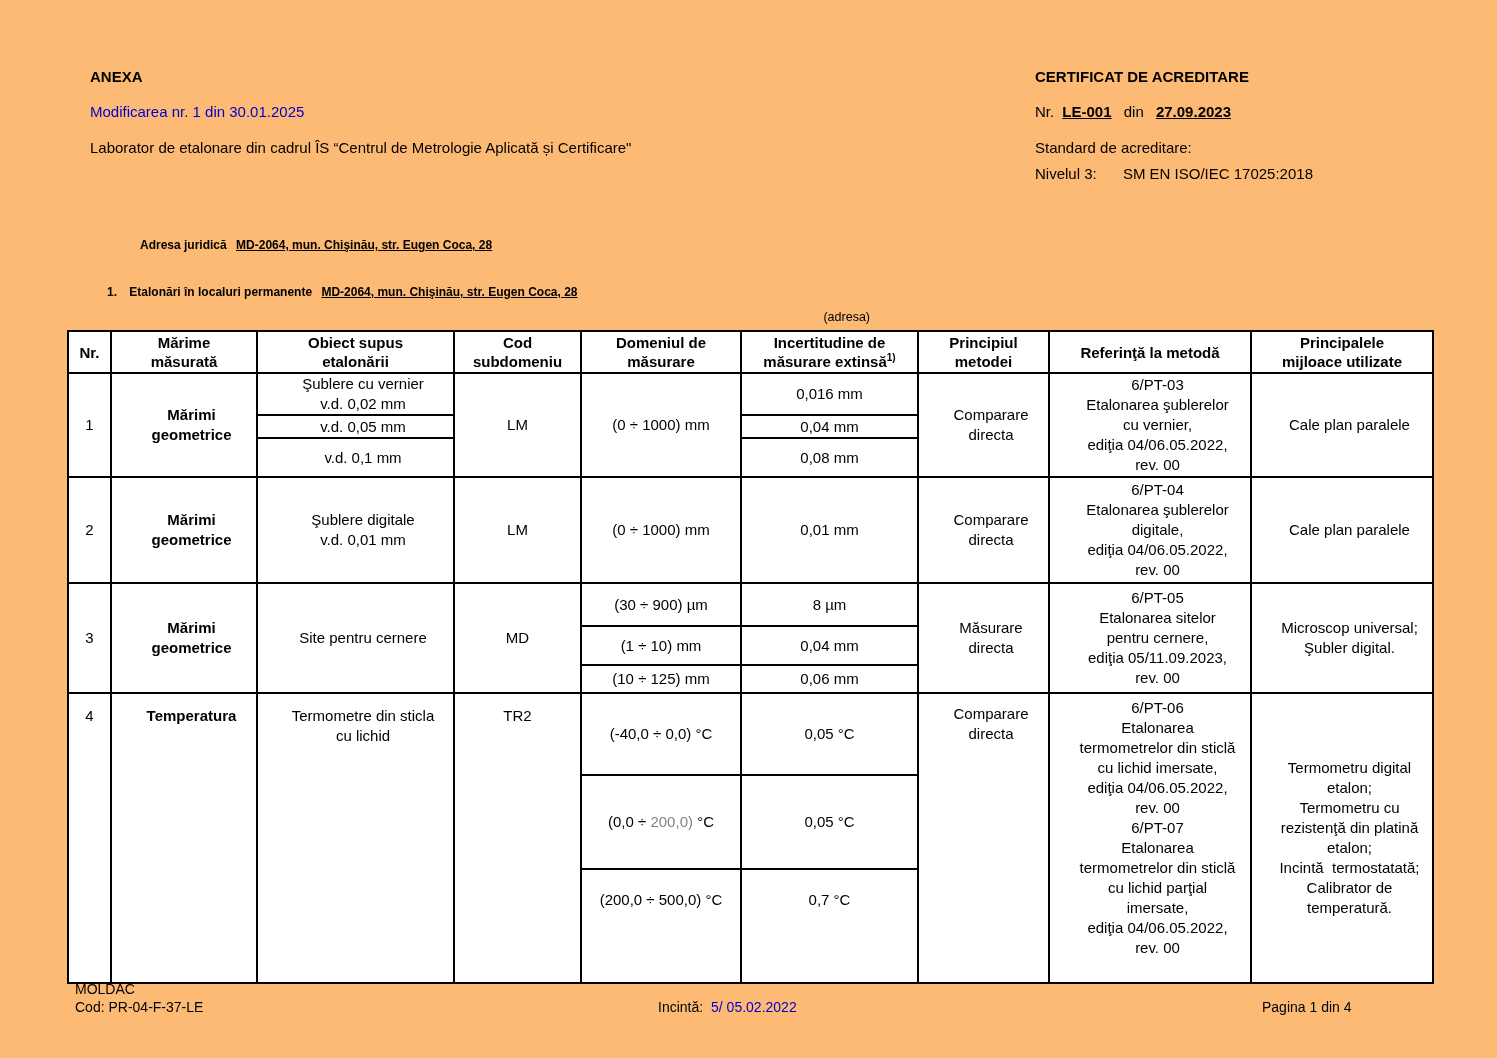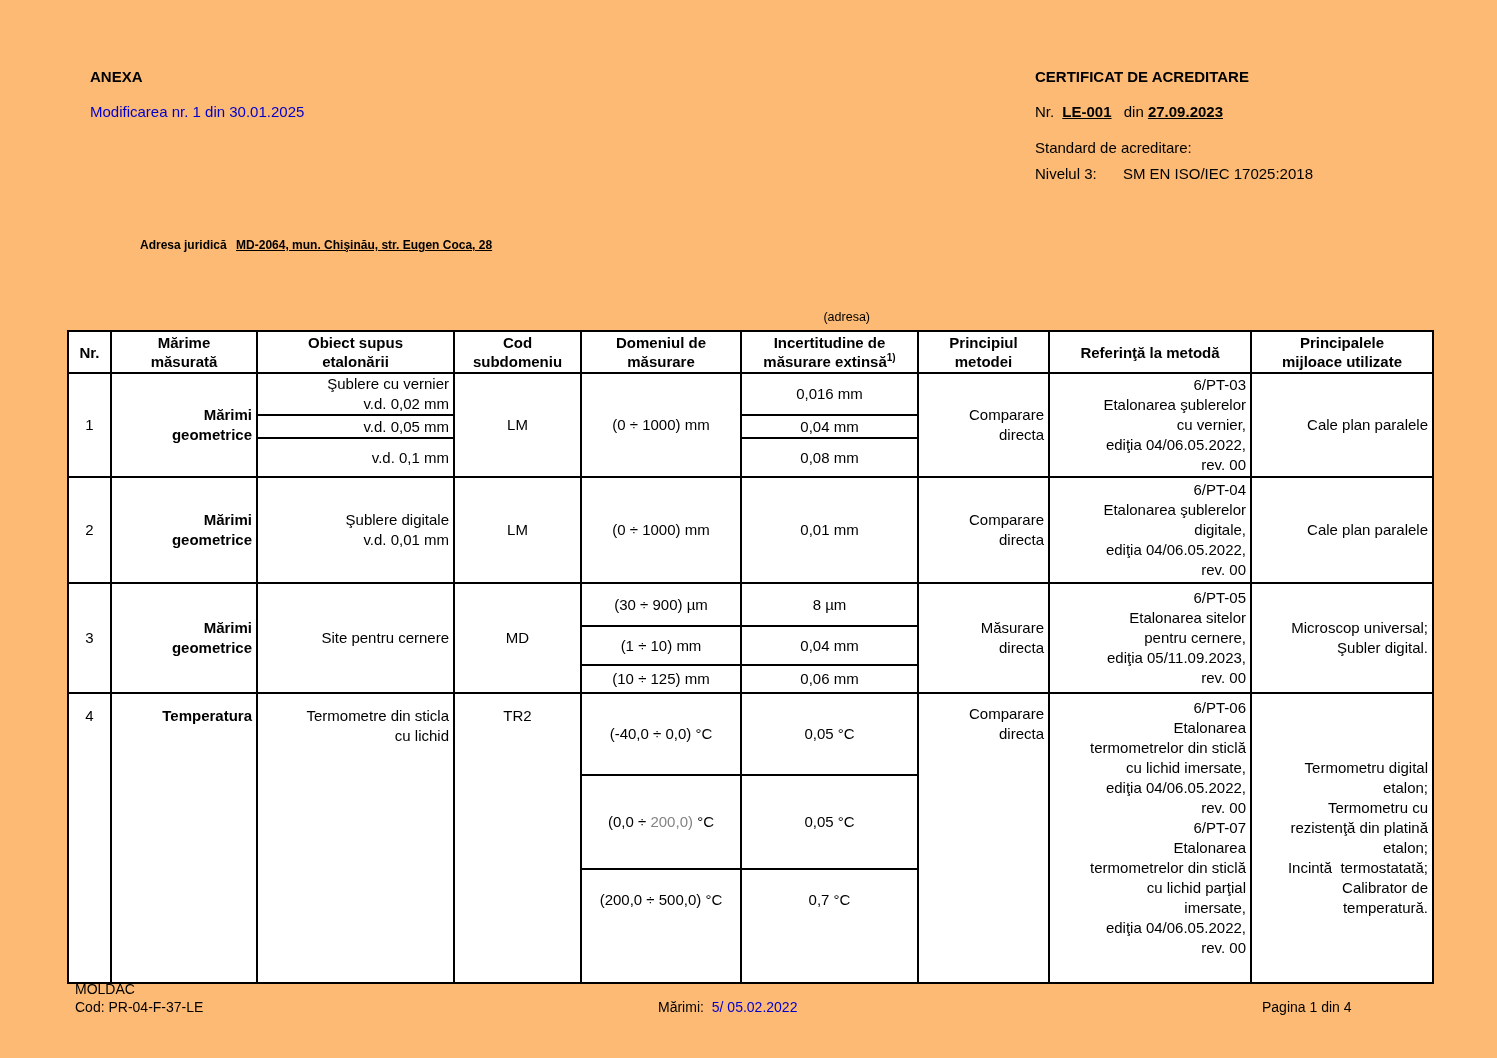--- a/index.html
+++ b/index.html
@@ -18,52 +18,58 @@
 
   table.main { border-collapse:collapse; table-layout:fixed; background:#fff; }
   table.main th, table.main td {
     border:2px solid #000;
     font-size:15px; line-height:20px;
     white-space:pre-line;
     overflow:hidden;
   }
   table.main th { font-weight:bold; text-align:center; vertical-align:middle; line-height:19px; }
   td.ctr { text-align:center; vertical-align:middle; }
-  td.lft { text-align:right; vertical-align:middle; padding-left:19px; padding-right:4px; }
+  td.lft { text-align:center; vertical-align:middle; padding-left:19px; padding-right:4px; }
   td.vtop { vertical-align:top; padding-top:12px; }
   td.reftop { vertical-align:top; padding-top:4px; }
   td.pt20 { vertical-align:top; padding-top:20px; }
   sup { font-size:10px; vertical-align:super; line-height:0; }
 </style>
 </head>
 <body>
 
 <div class="page">
 
   <div class="abs b fs15" style="left:90px; top:68px;">ANEXA</div>
   <div class="abs blue fs15" style="left:90px; top:103px;">Modificarea nr. 1 din 30.01.2025</div>
+  <div class="abs fs15" style="left:90px; top:139px;">Laborator de etalonare din cadrul ÎS “Centrul de Metrologie Aplicată și Certificare"</div>
 
   <div class="abs b fs15" style="left:1035px; top:68px;">CERTIFICAT DE ACREDITARE</div>
   <div class="abs fs15" style="left:1035px; top:103px;">
     <span>Nr.</span>
     <span class="b u" style="margin-left:4px;">LE-001</span>
     <span style="margin-left:8px;">din</span>
-    <span class="b u" style="text-decoration:underline;">27.09.2023</span>
+    <span class="b u" style="margin-left:8px;text-decoration:underline;">27.09.2023</span>
   </div>
   <div class="abs fs15" style="left:1035px; top:139px;">Standard de acreditare:</div>
   <div class="abs fs15" style="left:1035px; top:165px;">
     <span>Nivelul 3:</span>
     <span style="margin-left:22px;">SM EN ISO/IEC 17025:2018</span>
   </div>
 
   <div class="abs b fs17" style="left:140px; top:238px;">
     <span>Adresa juridică</span>
     <span class="u" style="margin-left:6px;">MD-2064, mun. Chişinău, str. Eugen Coca, 28</span>
   </div>
 
+  <div class="abs b fs17" style="left:107px; top:285px;">
+    <span>1.</span>
+    <span style="margin-left:9px;">Etalonări în localuri permanente</span>
+    <span class="u" style="margin-left:6px;">MD-2064, mun. Chişinău, str. Eugen Coca, 28</span>
+  </div>
   <div class="abs fs12" style="left:590px; top:310px; width:280px; text-align:right;">(adresa)</div>
 
   <table class="main abs" style="left:67px; top:330px; width:1365px;">
     <colgroup>
       <col style="width:43px">
         <col style="width:146px">
         <col style="width:197px">
         <col style="width:127px">
       <col style="width:160px">
         <col style="width:177px">
@@ -204,18 +210,18 @@
     <tr style="height:114px">
       <td class="ctr pt20">(200,0 ÷ 500,0) °C</td>
       <td class="ctr pt20">0,7 °C</td>
     </tr>
   </tbody>
     </table>
 
   <div class="abs fs14" style="left:75px; top:981px;">MOLDAC</div>
   <div class="abs fs14" style="left:75px; top:999px;">Cod: PR-04-F-37-LE</div>
   <div class="abs fs14" style="left:658px; top:999px;">
-    <span>Mărimi:</span>
+    <span>Incintă:</span>
     <span class="blue" style="margin-left:4px;">5/ 05.02.2022</span>
   </div>
   <div class="abs fs14" style="left:1262px; top:999px;">Pagina 1 din 4</div>
 
 </div>
 
 </body></html>

